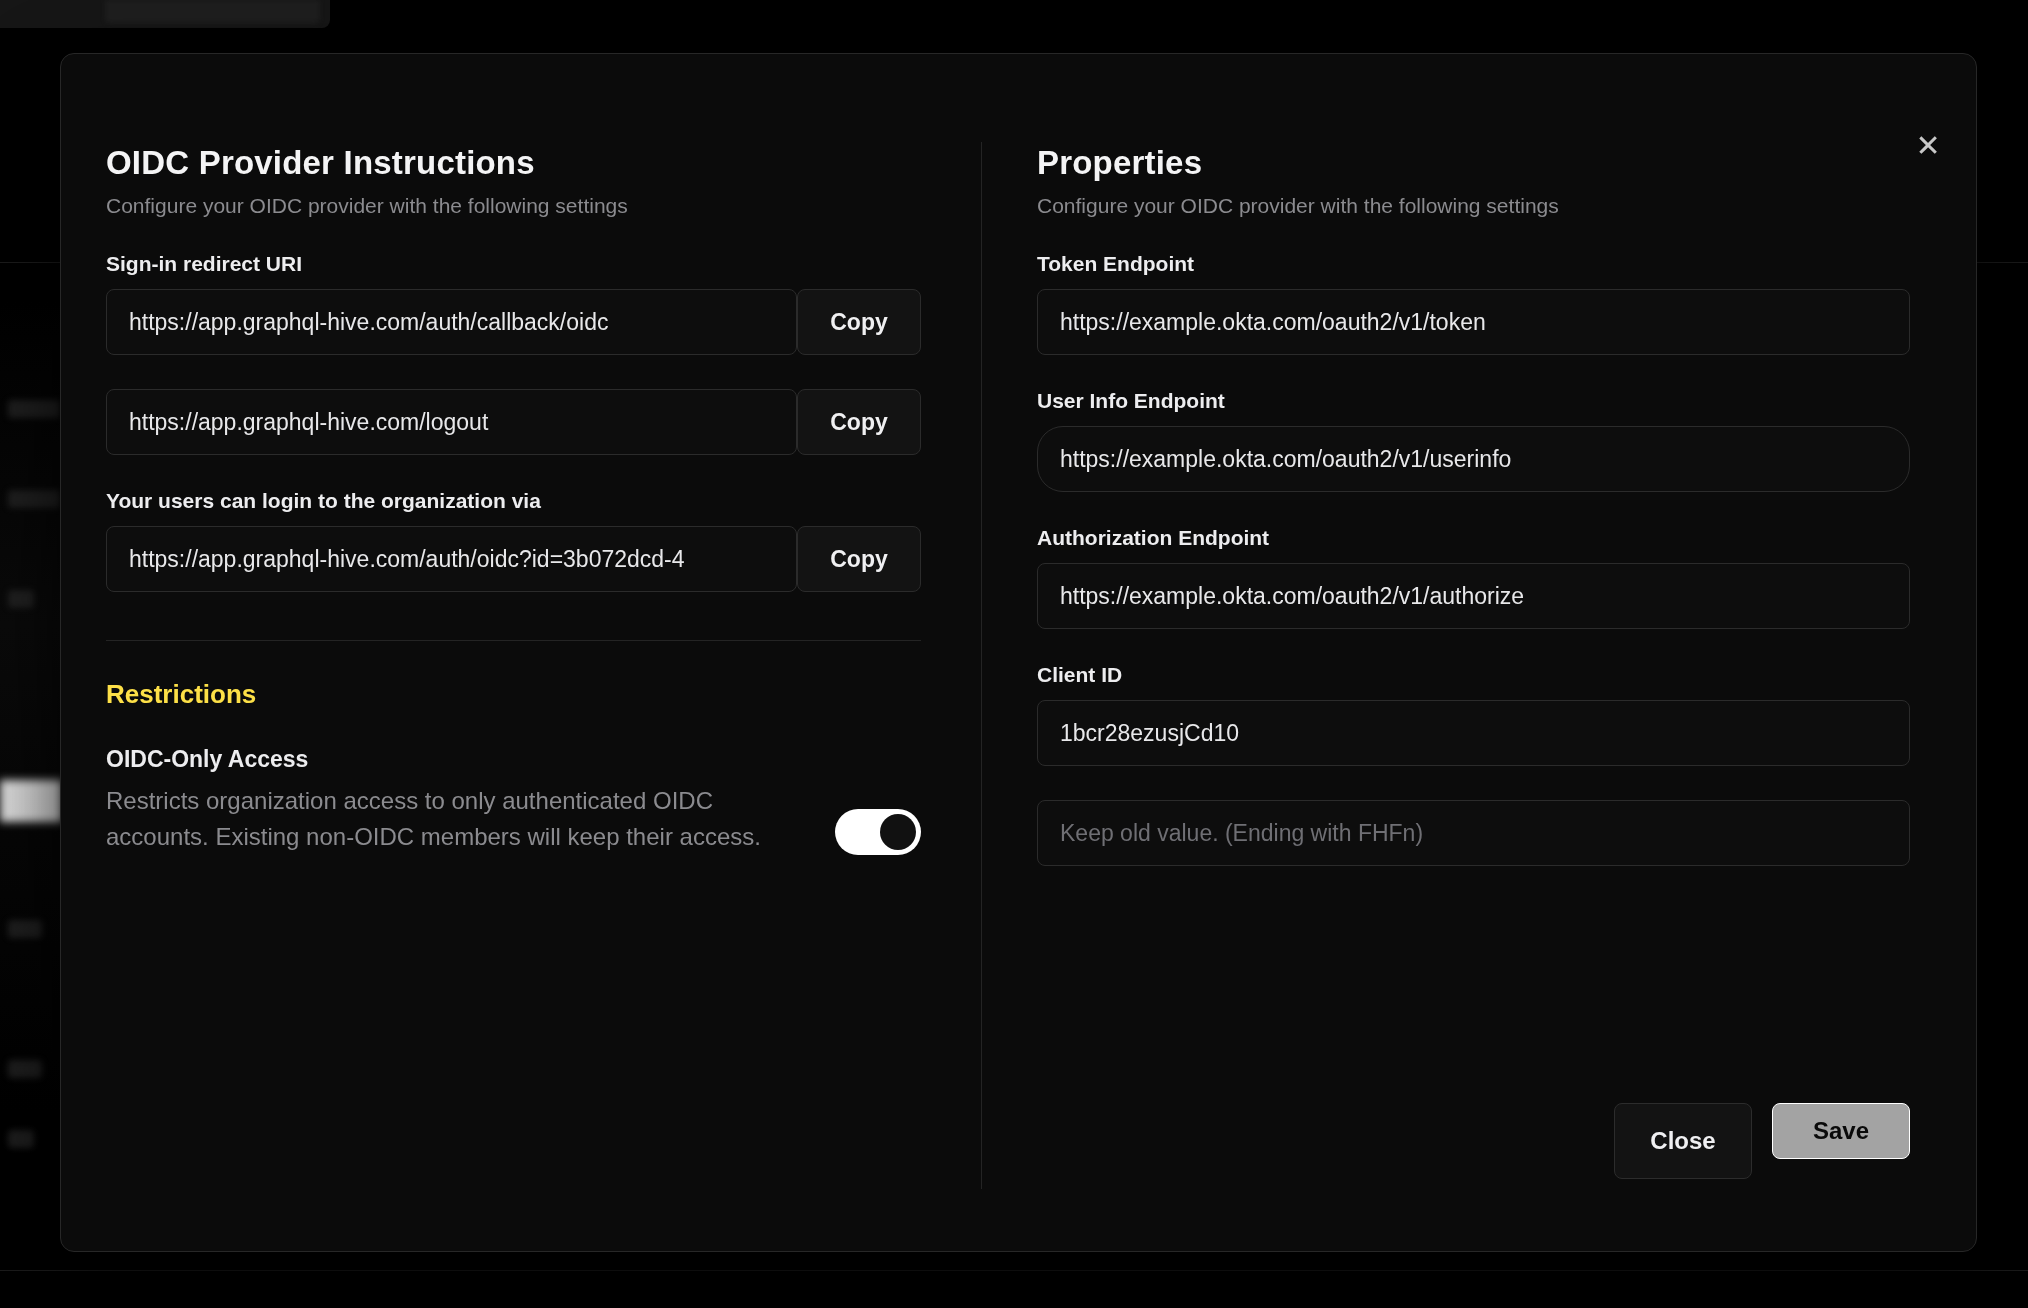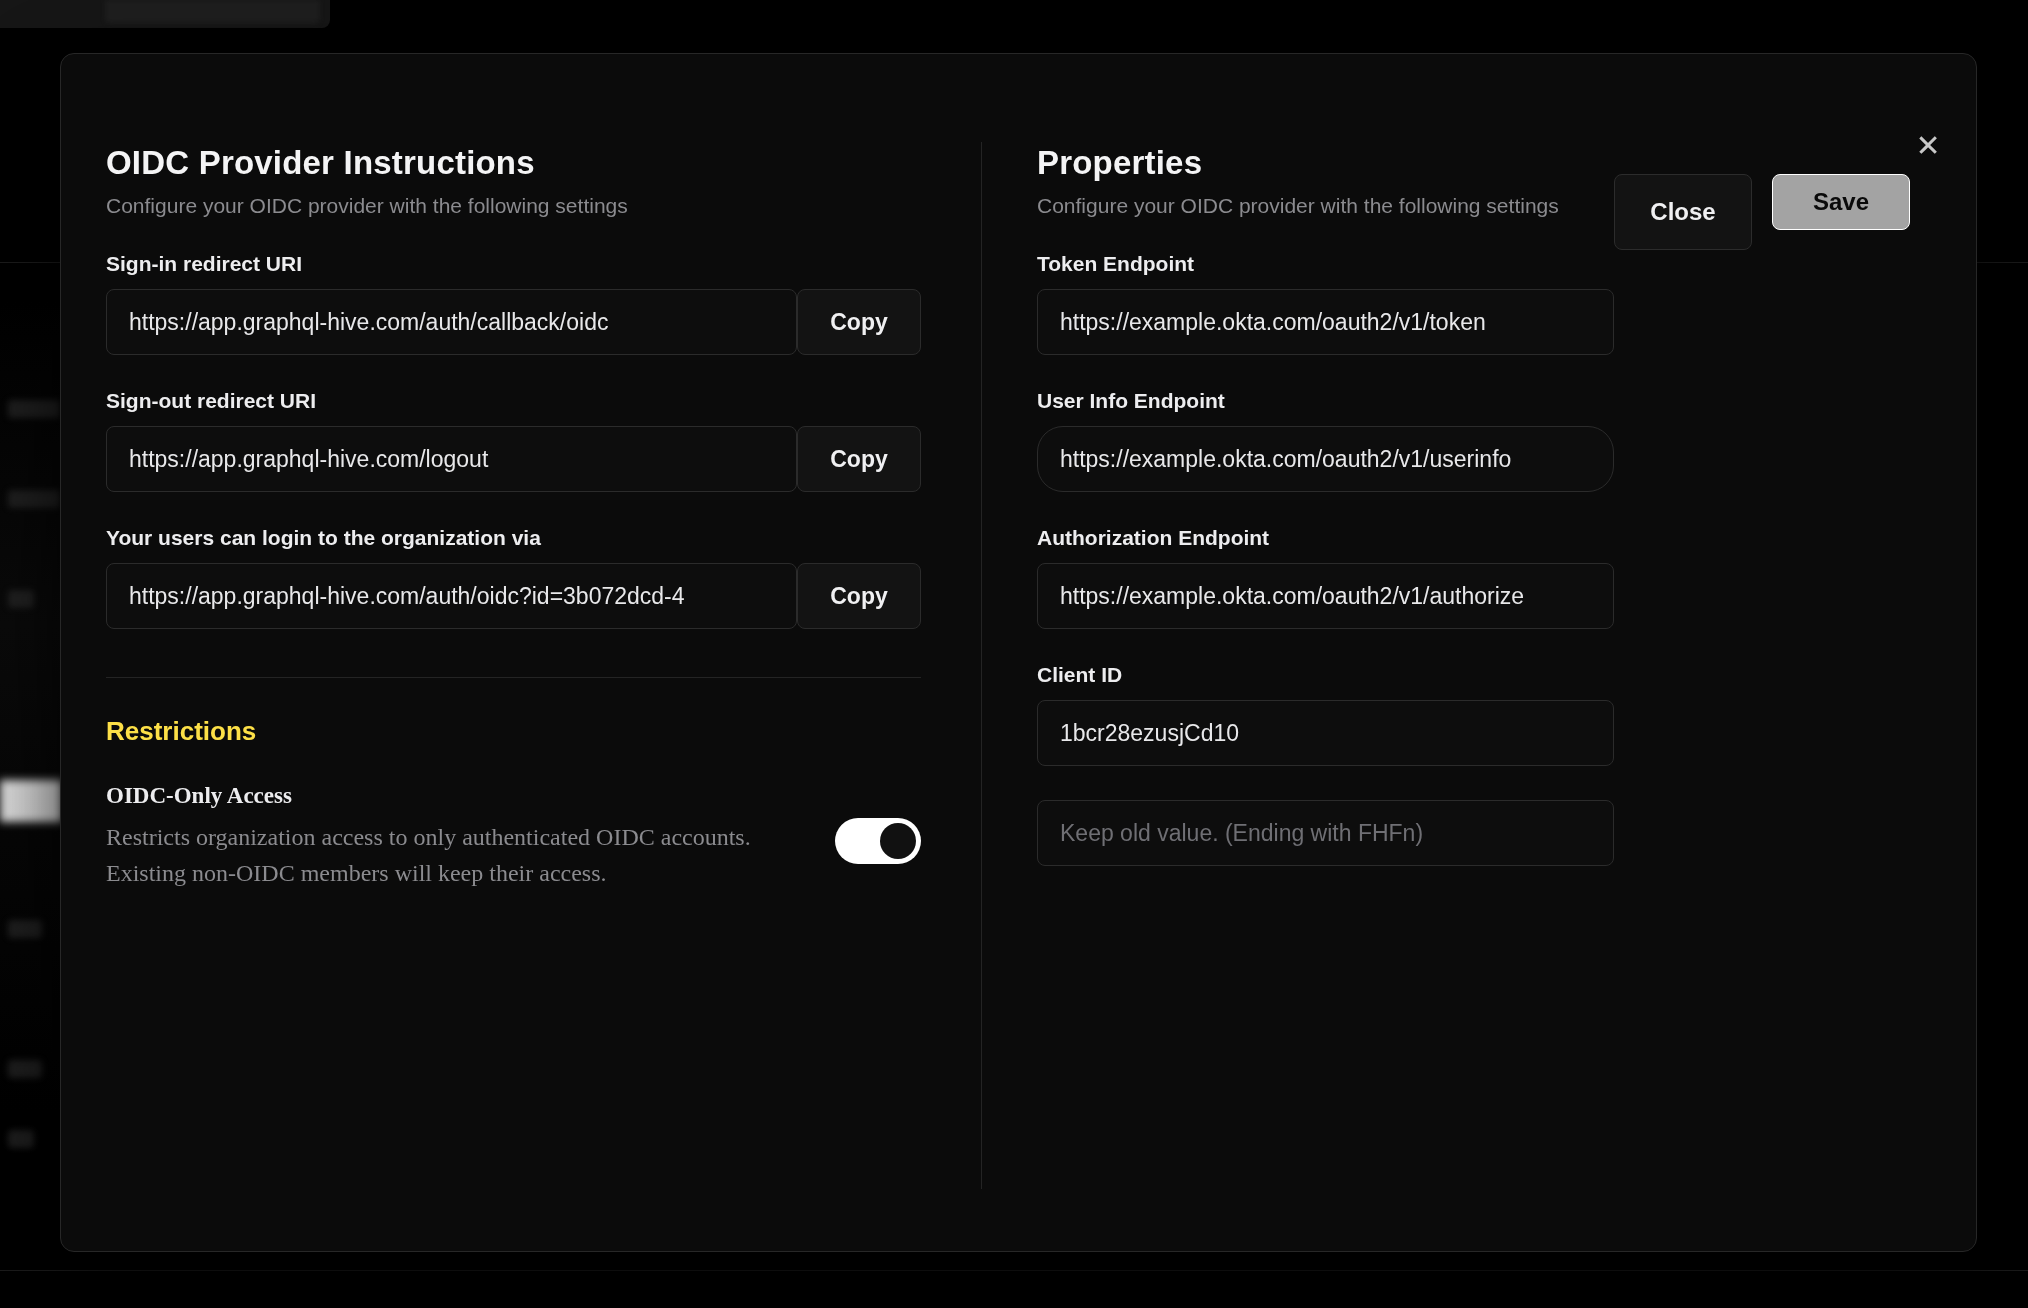--- a/index.html
+++ b/index.html
@@ -103,20 +103,21 @@
   }
   .divider {
     width: 1px;
     background: #242424;
     margin: 18px 0 62px 0;
   }
   .col-right {
     flex: 1;
     padding: 20px 66px 0 55px;
     display: flex;
+    flex-direction: column;
   }
 
   h2.section-title {
     font-size: 33px;
     font-weight: 700;
     color: #f4f4f5;
     letter-spacing: .2px;
   }
   p.section-sub {
     margin-top: 12px;
@@ -170,24 +171,23 @@
   h3.restrictions-title {
     margin-top: 38px;
     font-size: 26px;
     font-weight: 700;
     color: #fde047;
   }
 
   .toggle-row {
     margin-top: 36px;
     display: flex;
-    align-items: center;
+    align-items: flex-end;
     justify-content: space-between;
     gap: 24px;
-    font-family: Liberation Serif, serif;
   }
   .toggle-texts { max-width: 700px; }
   .toggle-title {
     font-size: 23px;
     font-weight: 700;
     color: #ededef;
   }
   .toggle-desc {
     margin-top: 10px;
     font-size: 24px;
@@ -279,21 +279,20 @@
 
       <div class="field">
         <label class="field-label">Sign-in redirect URI</label>
         <div class="field-row">
           <input class="text-input" type="text" readonly="" value="https://app.graphql-hive.com/auth/callback/oidc" style="">
           <button class="copy-btn">Copy</button>
         </div>
       </div>
 
       <div class="field">
-        <label class="field-label">Sign-out redirect URI</label>
         <div class="field-row">
           <input class="text-input" type="text" readonly="" value="https://app.graphql-hive.com/logout" style="">
           <button class="copy-btn">Copy</button>
         </div>
       </div>
 
       <div class="field">
         <label class="field-label">Your users can login to the organization via</label>
         <div class="field-row">
           <input class="text-input" type="text" readonly="" value="https://app.graphql-hive.com/auth/oidc?id=3b072dcd-4" style="">

